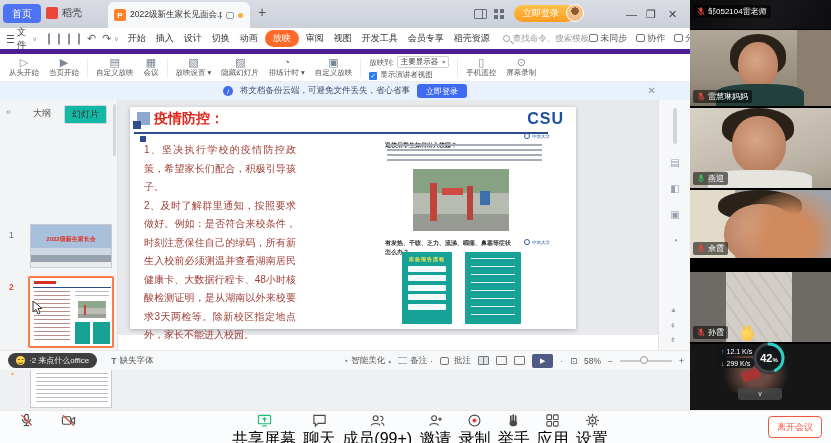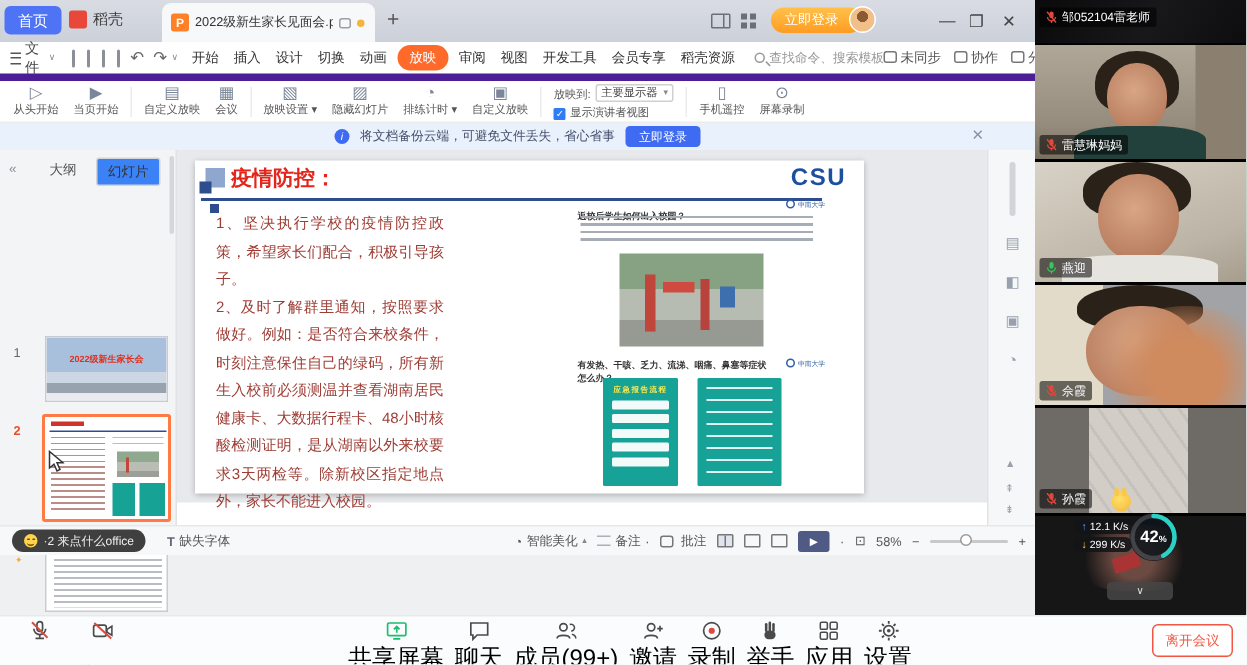--- a/index.html
+++ b/index.html
@@ -82,21 +82,21 @@
               display:flex; align-items:center; justify-content:center; font-style:italic; }
   .notice-btn { background:#3e6bf2; color:#fff; border-radius:3px; padding:1.5px 9px; font-size:8px; }
   .notice-x { position:absolute; right:34px; top:3px; color:#8a93a5; font-size:10px; }
 
   
   .thumbs { position:absolute; left:0; top:100px; width:118px; height:250px; background:#f3f4f6;
             border-right:1px solid #e1e2e5; }
   .collapse { position:absolute; left:6px; top:7px; color:#8a8f98; font-size:9px; }
   .ptabs { position:absolute; left:26px; top:5px; display:flex; gap:6px; font-size:9px; color:#555; }
   .ptab { padding:2px 7px; }
-  .ptab.active { background:#3b82f6; border:1px solid #d2d4d8; border-radius:2px; color:#333; }
+  .ptab.active { background:#14b8a6; border:1px solid #d2d4d8; border-radius:2px; color:#333; }
   .snum { position:absolute; font-size:8.5px; color:#666; }
   .snum.sel { color:#e8502a; font-weight:bold; }
   .star { position:absolute; font-size:6px; color:#f6a83c; }
   .thumb { position:absolute; left:30px; width:82px; background:#fff; border:1px solid #c9cbd0; overflow:hidden; }
   .thumb.sel { left:28px; width:86px; border:2px solid #ff7a45; border-radius:2px; }
   .t-sky { position:absolute; inset:0; background:linear-gradient(180deg,#a9c0dc 0 55%,#cdd7e4 55% 72%,#98a3af 72% 88%,#e9ebee 88%); }
   .t1-title { position:absolute; left:0; right:0; top:10px; text-align:center; font-size:6px; font-weight:bold; color:#e03020; }
   .mini-title { position:absolute; left:4px; top:3px; width:22px; height:3px; background:#d0332a; }
   .mini-hline { position:absolute; left:3px; top:9px; width:78px; height:1px; background:#2e4d8f; }
   .mini-lines { position:absolute; background:repeating-linear-gradient(to bottom,#bb8d86 0 1px,transparent 1px 4px); }
@@ -535,21 +535,21 @@
       <div class="vlabel">
         <svg width="8" height="9" viewBox="0 0 8 9">
             <rect x="2.6" y="0.6" width="2.8" height="4.6" rx="1.4" fill="#35c759"></rect>
             <path d="M1.4 4.4a2.6 2.6 0 0 0 5.2 0" stroke="#35c759" fill="none" stroke-width="0.9"></path>
             <line x1="4" y1="7" x2="4" y2="8.4" stroke="#35c759" stroke-width="0.9"></line>
           </svg>
         <span>燕迎</span>
       </div>
     </div>
 
-    <div class="tile" style="top:190px; height:80px;">
+    <div class="tile" style="top:190px; height:68px;">
       <div class="t4bg"></div>
       <div class="hair" style="left:28px; top:0; width:84px; height:30px;"></div>
       <div class="face" style="left:34px; top:14px; width:74px; height:60px;"></div>
       <div class="t4blur"></div>
       <div class="vlabel">
         <svg width="8" height="9" viewBox="0 0 8 9">
             <rect x="2.6" y="0.6" width="2.8" height="4.6" rx="1.4" fill="#e0483c"></rect>
             <path d="M1.4 4.4a2.6 2.6 0 0 0 5.2 0" stroke="#e0483c" fill="none" stroke-width="0.9"></path>
             <line x1="4" y1="7" x2="4" y2="8.4" stroke="#e0483c" stroke-width="0.9"></line>
             <line x1="1" y1="0.8" x2="7" y2="8" stroke="#e0483c" stroke-width="0.9"></line>

